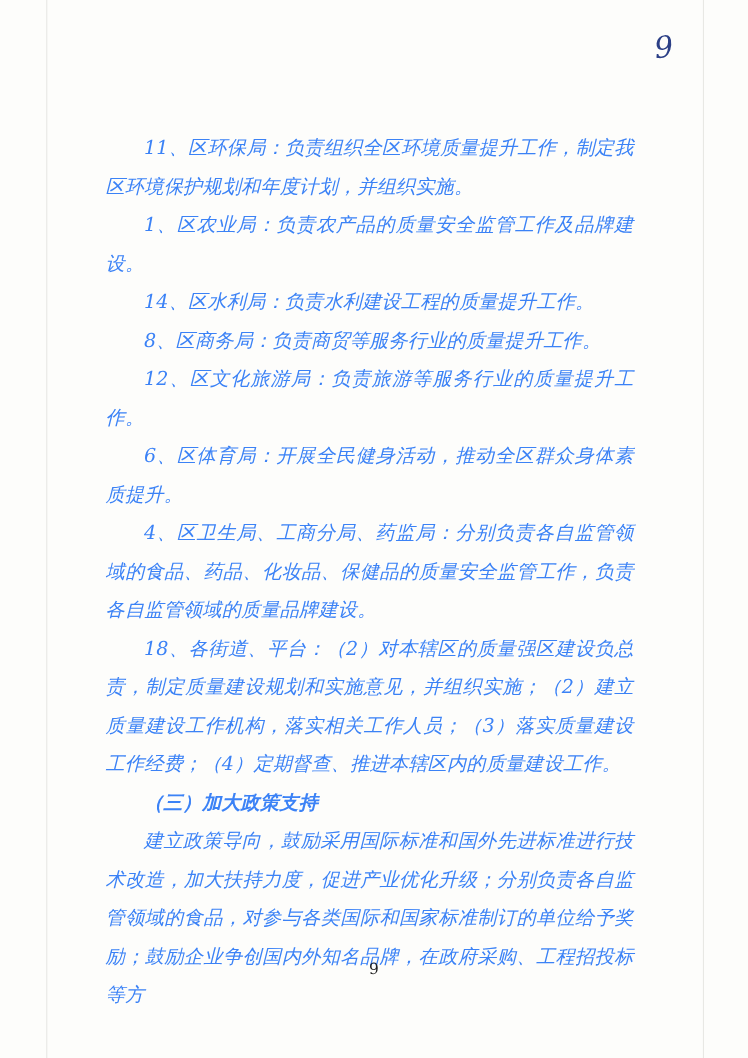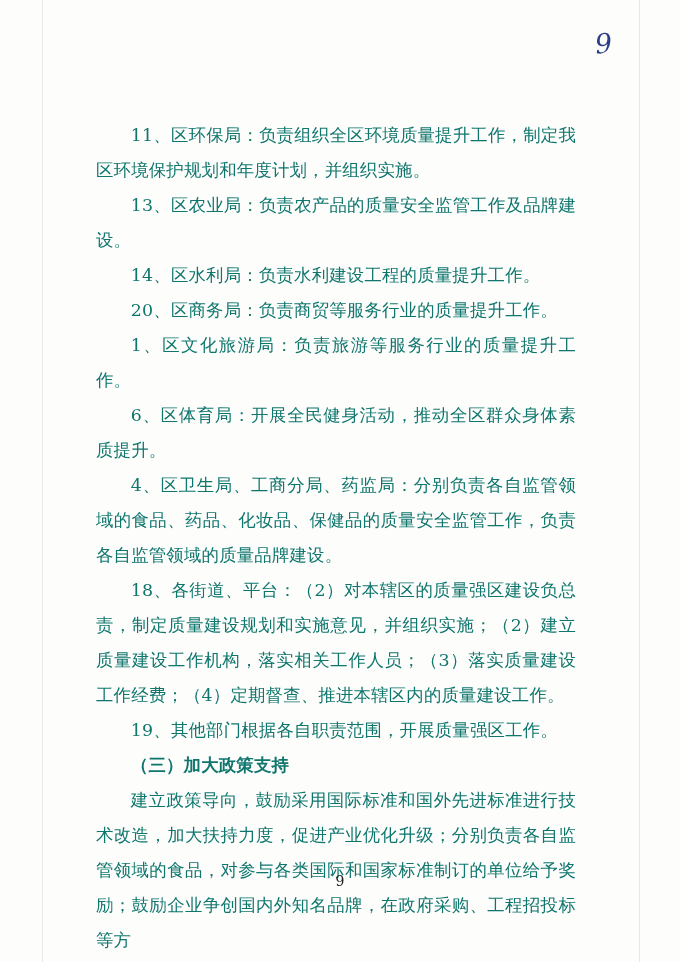--- a/index.html
+++ b/index.html
@@ -48,21 +48,22 @@
     width: 492px;
   }
 
   .para {
     font-size: 17.4px;
     line-height: 35px;
     text-align: justify;
     text-justify: inter-ideograph;
     margin: 0 12px 0 0;
     letter-spacing: 0.2px;
-    color: #0f766e;
+    color: #3b82f6;
+    font-style: italic;
   }
   .para.indent {
     text-indent: 2em;
   }
   .para.bold {
     font-weight: bold;
   }
 
   .footer-num {
     position: absolute;
@@ -79,26 +80,25 @@
 <body>
 
 <div class="page">
   <div class="page-edge left"></div>
   <div class="page-edge right"></div>
 
   <div class="handwritten-mark">9</div>
 
   <div class="content">
     <p class="para indent">11、区环保局：负责组织全区环境质量提升工作，制定我区环境保护规划和年度计划，并组织实施。</p>
-    <p class="para indent">13、区农业局：负责农产品的质量安全监管工作及品牌建设。</p>
+    <p class="para indent">1、区农业局：负责农产品的质量安全监管工作及品牌建设。</p>
     <p class="para indent">14、区水利局：负责水利建设工程的质量提升工作。</p>
-    <p class="para indent">20、区商务局：负责商贸等服务行业的质量提升工作。</p>
-    <p class="para indent">1、区文化旅游局：负责旅游等服务行业的质量提升工作。</p>
+    <p class="para indent">8、区商务局：负责商贸等服务行业的质量提升工作。</p>
+    <p class="para indent">12、区文化旅游局：负责旅游等服务行业的质量提升工作。</p>
     <p class="para indent">6、区体育局：开展全民健身活动，推动全区群众身体素质提升。</p>
     <p class="para indent">4、区卫生局、工商分局、药监局：分别负责各自监管领域的食品、药品、化妆品、保健品的质量安全监管工作，负责各自监管领域的质量品牌建设。</p>
     <p class="para indent">18、各街道、平台：（2）对本辖区的质量强区建设负总责，制定质量建设规划和实施意见，并组织实施；（2）建立质量建设工作机构，落实相关工作人员；（3）落实质量建设工作经费；（4）定期督查、推进本辖区内的质量建设工作。</p>
-    <p class="para indent">19、其他部门根据各自职责范围，开展质量强区工作。</p>
     <p class="para indent bold">（三）加大政策支持</p>
     <p class="para indent">建立政策导向，鼓励采用国际标准和国外先进标准进行技术改造，加大扶持力度，促进产业优化升级；分别负责各自监管领域的食品，对参与各类国际和国家标准制订的单位给予奖励；鼓励企业争创国内外知名品牌，在政府采购、工程招投标等方</p>
   </div>
 
   <div class="footer-num">9</div>
 </div>
 
 </body></html>

